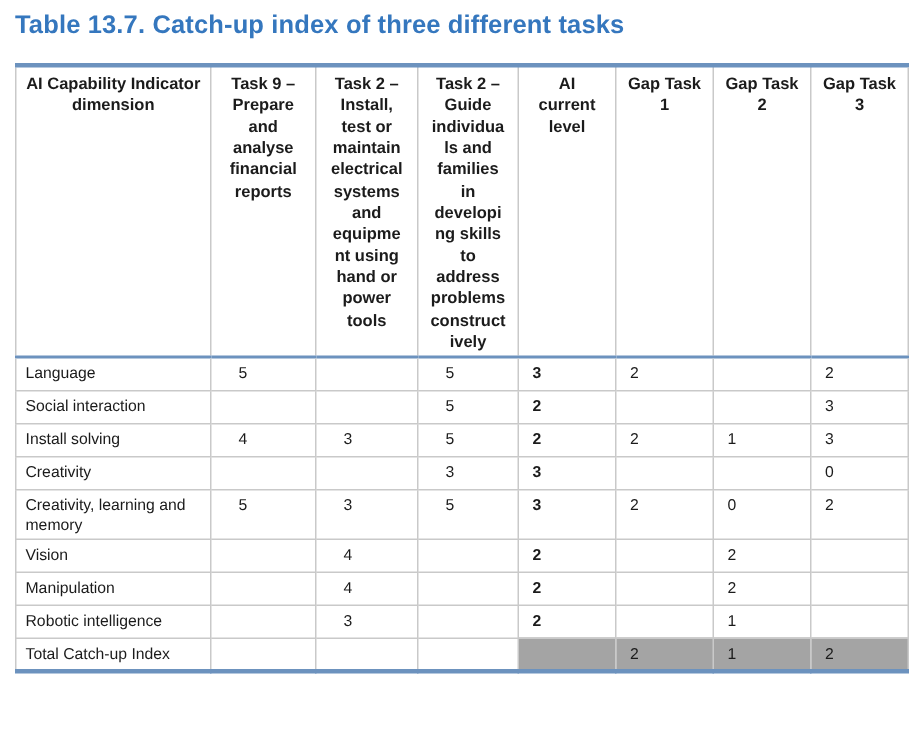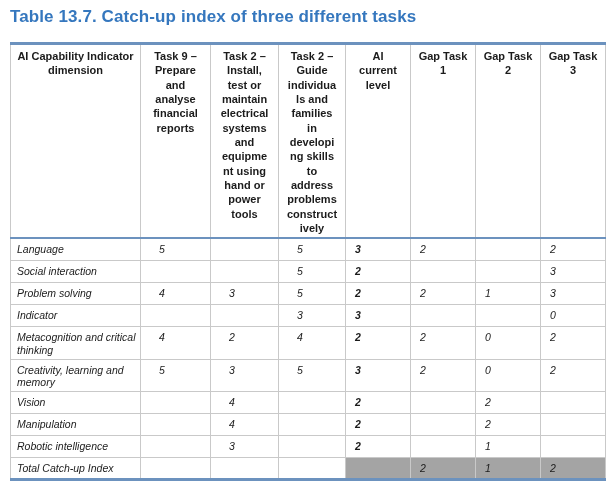--- a/index.html
+++ b/index.html
@@ -30,21 +30,21 @@
   th, td { border: 1px solid #c9c9c9; }
   thead th { border-bottom: 2px solid var(--border_blue, #6C92BE); }
   thead th {
     vertical-align: top; text-align: center;
     font-size: 11px; font-weight: bold;
     line-height: 14.35px;
     padding: 4px 1px 2px;
     white-space: pre-line;
     margin-left: 12px;
   }
-  tbody tr { height: 22px; font-style: italic; }
+  tbody tr { height: 22px; }
   tbody td {
     vertical-align: top;
     font-size: 10.5px;
     line-height: 12.8px;
     padding: 4px 2px 2px;
   }
   td.lbl { padding-left: 6px; white-space: pre-line; }
   td.t  { padding-left: 18px; }
   td.g  { padding-left: 9px; }
   td.ai { padding-left: 9px; font-weight: bold; }
@@ -128,49 +128,38 @@
       <td class="lbl">Social interaction</td>
       <td class="t"></td>
       <td class="t"></td>
       <td class="t">5</td>
       <td class="ai">2</td>
       <td class="g"></td>
       <td class="g"></td>
       <td class="g">3</td>
     </tr>
     <tr>
-      <td class="lbl">Problem solving</td>
+      <td class="lbl">Install solving</td>
       <td class="t">4</td>
       <td class="t">3</td>
       <td class="t">5</td>
       <td class="ai">2</td>
       <td class="g">2</td>
       <td class="g">1</td>
       <td class="g">3</td>
     </tr>
     <tr>
-      <td class="lbl">Indicator</td>
+      <td class="lbl">Creativity</td>
       <td class="t"></td>
       <td class="t"></td>
       <td class="t">3</td>
       <td class="ai">3</td>
       <td class="g"></td>
       <td class="g"></td>
       <td class="g">0</td>
-    </tr>
-    <tr>
-      <td class="lbl">Metacognition and critical
-thinking</td>
-      <td class="t">4</td>
-      <td class="t">2</td>
-      <td class="t">4</td>
-      <td class="ai">2</td>
-      <td class="g">2</td>
-      <td class="g">0</td>
-      <td class="g">2</td>
     </tr>
     <tr>
       <td class="lbl">Creativity, learning and
 memory</td>
       <td class="t">5</td>
       <td class="t">3</td>
       <td class="t">5</td>
       <td class="ai">3</td>
       <td class="g">2</td>
       <td class="g">0</td>

